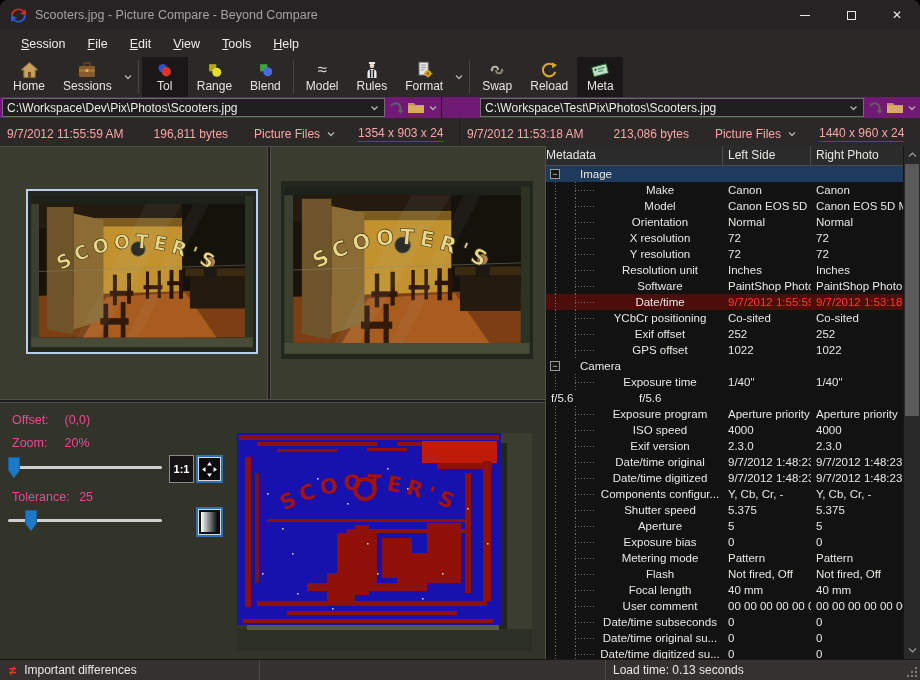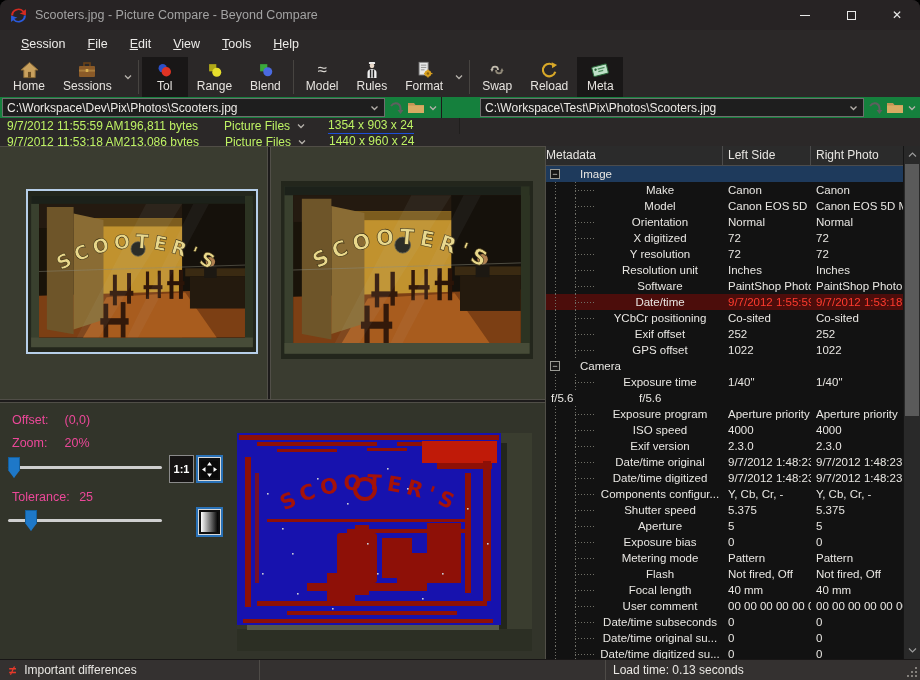--- a/index.html
+++ b/index.html
@@ -22,32 +22,32 @@
   .menu-item::first-letter{text-decoration:underline;}
   
   .toolbar{position:absolute;top:57px;left:0;right:0;height:40px;background:#2b2828;display:flex;align-items:stretch;padding-left:4px;}
   .tb-btn{display:flex;flex-direction:column;align-items:center;justify-content:center;padding:2px 9px;min-width:46px;gap:1px;}
   .tb-btn.active{background:#191717;}
   .tb-icon{height:18px;display:flex;align-items:center;justify-content:center;}
   .tb-label{font-size:12px;color:#e6e3df;line-height:13px;}
   .tb-sep{width:1px;background:#474441;margin:3px 3px;}
   .tb-drop{width:14px;display:flex;align-items:center;justify-content:center;}
   
-  .pathrow{position:absolute;top:97px;left:0;right:0;height:21px;background:#15803d;display:flex;gap:36px;}
+  .pathrow{position:absolute;top:97px;left:0;right:0;height:21px;background:#701a75;display:flex;gap:36px;}
   .path-group{width:460px;display:flex;align-items:center;padding:1px 3px 1px 2px;gap:3px;}
   .path-group.first{border-right:1px solid #1c1a1a;}
   .path-combo{flex:1;height:19px;background:#1e1e1e;border:1px solid #6e6e6e;display:flex;align-items:center;font-size:12px;padding:0 4px;color:#ece9e5;white-space:nowrap;overflow:hidden;}
   .path-combo .txt{flex:1;overflow:hidden;}
   .mini-btn{display:flex;align-items:center;justify-content:center;}
   
-  .inforow{position:absolute;top:118px;left:0;right:0;height:32px;background:#2b2828;border-bottom:1px solid #141212;display:flex;font-size:12px;color:#bef264;flex-direction:column;}
+  .inforow{position:absolute;top:118px;left:0;right:0;height:32px;background:#2b2828;border-bottom:1px solid #141212;display:flex;font-size:12px;color:#fca5a5;}
   .info-half{width:460px;display:flex;align-items:center;}
   .info-half.first{border-right:1px solid #201e1d;}
   .inf-date{margin-left:7px;}
-  .inf-size{}
+  .inf-size{margin-left:30px;}
   .inf-type{margin-left:26px;display:flex;align-items:center;gap:6px;}
   .inf-dims{margin-left:22px;border-bottom:1px solid #1d4ed8;padding-bottom:1px;}
   
   .main{position:absolute;top:146px;left:0;width:920px;height:513px;}
   .photo-area{position:absolute;left:0;top:0;width:545px;height:253px;background:#3a3c30;border-top:1px solid #504d46;}
   .pane-divider{position:absolute;left:267px;top:0;width:4px;height:253px;background:#1d1b1b;border-left:1px solid #514f48;border-right:1px solid #514f48;}
   .photoA{position:absolute;left:26px;top:42px;width:232px;height:165px;border:2px solid #b7cfe9;}
   .photoB{position:absolute;left:281px;top:34px;width:252px;height:178px;}
   .photoA svg,.photoB svg,.diffimg svg{width:100%;height:100%;display:block;}
   .splitter{position:absolute;top:253px;left:0;width:545px;height:4px;background:#1d1b1b;border-top:1px solid #504e47;border-bottom:1px solid #504e47;}
@@ -523,21 +523,21 @@
             <div class="cell c-label child">Model</div>
             <div class="cell c-left">Canon EOS 5D Mark III</div>
             <div class="cell c-right">Canon EOS 5D Mark III</div>
           </div>
           <div class="mrow">
             <div class="cell c-label child">Orientation</div>
             <div class="cell c-left">Normal</div>
             <div class="cell c-right">Normal</div>
           </div>
           <div class="mrow">
-            <div class="cell c-label child">X digitized</div>
+            <div class="cell c-label child">X resolution</div>
             <div class="cell c-left">72</div>
             <div class="cell c-right">72</div>
           </div>
           <div class="mrow">
             <div class="cell c-label child">Y resolution</div>
             <div class="cell c-left">72</div>
             <div class="cell c-right">72</div>
           </div>
           <div class="mrow">
             <div class="cell c-label child">Resolution unit</div>

